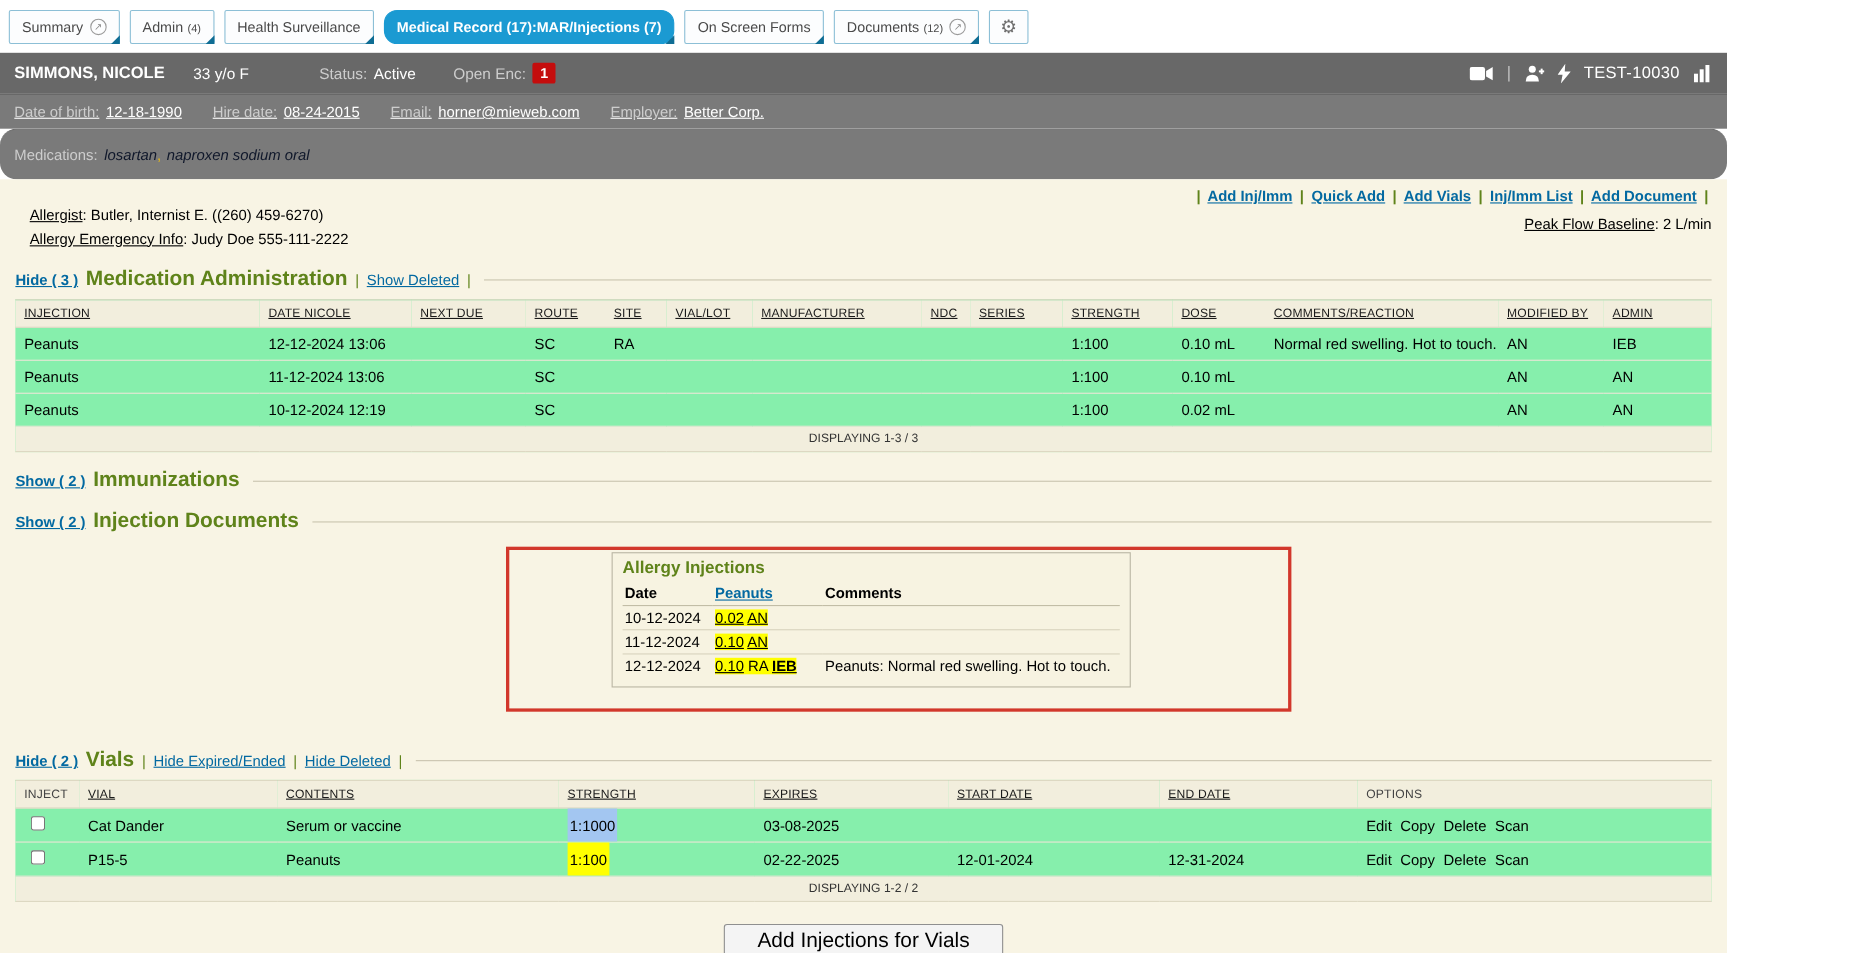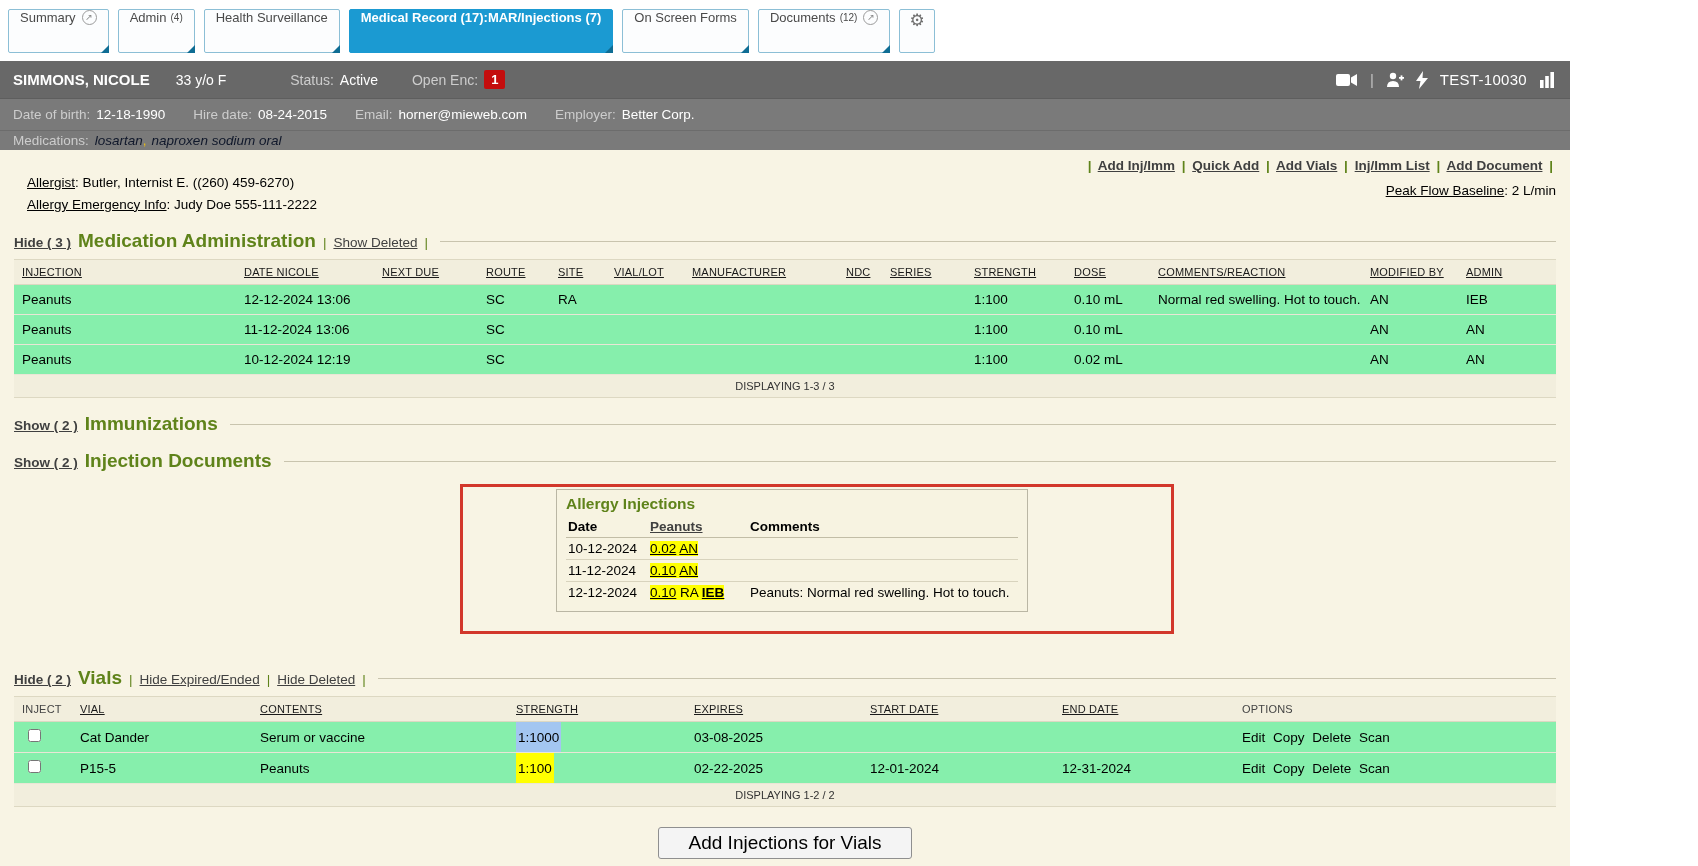--- a/index.html
+++ b/index.html
@@ -2,57 +2,57 @@
 <html><head>
 <meta charset="utf-8">
 <style>
   * { box-sizing: border-box; }
   html,body { margin:0; padding:0; background:#fff; }
   body { font-family:"Liberation Sans","DejaVu Sans",sans-serif; color:#000; font-size:13.5px; }
   .app { width:1570px; min-height:866px; display:flex; flex-direction:column; }
 
   
   .tabbar { display:flex; align-items:stretch; gap:9px; padding:9px 0 8px 8px; background:#fff; }
-  .tab { position:relative; display:flex; gap:6px; padding:0 11px; height:44px;
+  .tab { position:relative; display:flex; align-items:center; gap:6px; padding:0 11px; height:31px;
          background:#fcfdfe; border:1px solid #8cbfd6; border-radius:2px; font-size:13px; color:#4a4a4a;
          cursor:pointer; white-space:nowrap; }
   .tab::after { content:""; position:absolute; right:-1px; bottom:-1px; border-style:solid;
          border-width:0 0 8px 8px; border-color:transparent transparent #0f6d94 transparent; }
-  .tab.active { background:#1b9ad2; border-color:#1b9ad2; color:#fff; font-weight:bold; }
+  .tab.active { background:#1b9ad2; border-color:#1b9ad2; color:#fff; font-weight:bold;border-radius:12px; }
   .tab.gear { color:#6f6f6f; font-size:17px; padding:0 9px; }
   .tab.gear::after { display:none; }
   .tab-count { font-size:10px; position:relative; top:2px; margin-left:-2px; }
   .popout { width:15px; height:15px; border-radius:50%; border:1px solid #9b9b9b; color:#8a8a8a;
             font-size:9px; line-height:13px; text-align:center; flex:0 0 auto; }
 
   
   .bar { display:flex; align-items:center; padding:0 13px; color:#fff; }
   .bar1 { background:#686868; height:37px; font-size:14px; }
   .bar2 { background:#7a7a7a; height:32px; font-size:13.5px; border-top:1px solid #5e5e5e; gap:28px; }
-  .bar3 { background:#7a7a7a; height:20px; font-size:13.5px; border-top:1px solid #6c6c6c; }
+  .bar3 { background:#7a7a7a; height:46px; font-size:13.5px; border-top:1px solid #6c6c6c;border-radius:15px; }
   .lbl { color:#cdcdcd; margin-right:6px; }
   .pt-name { font-weight:bold; font-size:15px; margin-right:26px; }
   .pt-age { margin-right:64px; }
   .val { margin-right:34px; }
   .enc-badge { background:#c40d0d; font-weight:bold; font-size:13px; padding:2px 7px; border-radius:2px; cursor:pointer; }
   .bar-right { margin-left:auto; display:flex; align-items:center; gap:12px; }
   .bar-sep { color:#c2c2c2; font-size:15px; }
   .pt-id { font-size:15px; letter-spacing:0.3px; }
   .hdr-icon { display:flex; align-items:center; cursor:pointer; }
-  .pair { display:flex; align-items:center; }
+  .pair { display:flex; align-items:center;text-decoration:underline; }
   .med-link { color:#0f172a; cursor:pointer;font-style:italic; }
   .med-sep { color:#e7ba16; margin-right:5px; }
 
   
   .content { flex:1; background:#f8f4e4; padding:8px 14px 40px; }
   .top-row { display:flex; justify-content:space-between; }
   .top-left { margin-left:13px; line-height:1.6; padding-top:14px; }
   .u-label { text-decoration:underline; cursor:pointer; }
   .top-right { text-align:right; }
-  .gl { color:#404040; cursor:pointer; text-decoration:underline; }
+  .gl { color:#0369a1; cursor:pointer; text-decoration:underline; }
   .action-links { font-weight:bold; }
   .action-links .pipe { color:#5f831a; margin:0 3px; text-decoration:none; }
   .peak-flow { margin-top:10px; }
 
   .sec-head { display:flex; align-items:baseline; gap:7px; margin-top:15px; }
   .toggle { font-weight:bold; font-size:13.5px; }
   .sec-title { font-size:19px; font-weight:bold; color:#5f831a; }
   .sec-pipe { color:#5f831a; }
   .rule { flex:1; height:1px; background:#c9c4ae; align-self:center; margin-left:5px; }
 

